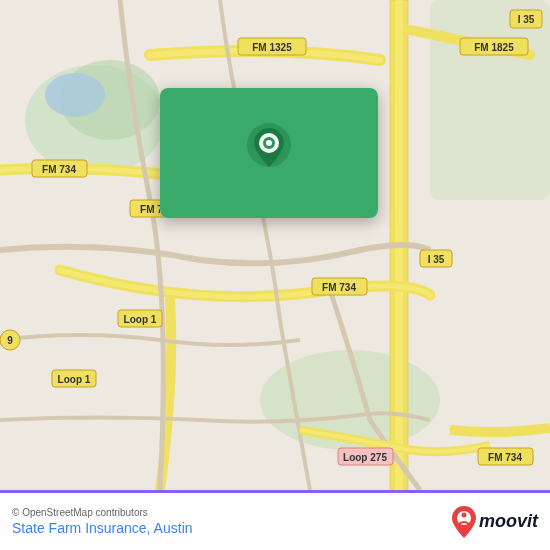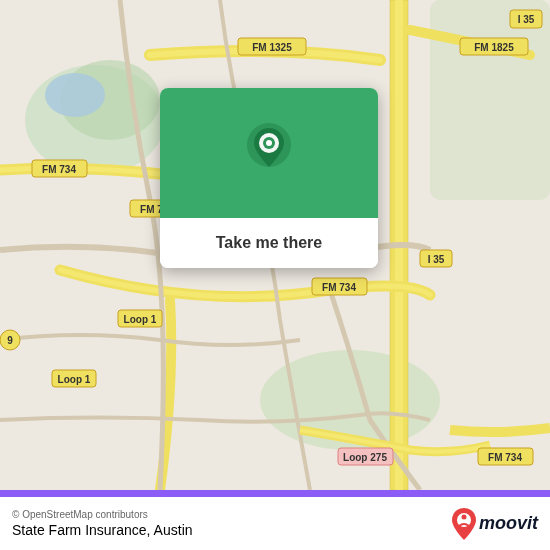--- a/index.html
+++ b/index.html
@@ -25,40 +25,40 @@
       height: 100%;
       position: absolute;
       top: 0; left: 0;
     }
 
     
     #bottom-bar {
       width: 550px;
       height: 60px;
       background: #fff;
-      border-top: 7px solid #8b5cf6;
+      border-top: 3px solid #8b5cf6;
       display: flex;
       align-items: center;
       justify-content: space-between;
       padding: 0 12px;
     }
 
     .bottom-left {
       display: flex;
       flex-direction: column;
     }
 
     .attribution {
       font-size: 10px;
       color: #666;
     }
 
     .location-name {
       font-size: 14px;
-      color: #000000;
+      color: #3b82f6;
       font-weight: 400;
       margin-top: 2px;
     }
 
     
     .moovit-logo {
       display: flex;
       align-items: center;
       gap: 2px;
     }
@@ -203,23 +203,20 @@
     <div class="popup-green-top">
 
       <svg width="50" height="65" viewBox="0 0 50 65">
         <circle cx="25" cy="24" r="22" fill="#2d9558"></circle>
         <path d="M 25 46 Q 10 30 10 22 A 15 15 0 0 1 40 22 Q 40 30 25 46 Z" fill="#1a7a42"></path>
         <circle cx="25" cy="22" r="10" fill="white" opacity="0.95"></circle>
         <circle cx="25" cy="22" r="6" fill="#2d9558"></circle>
         <circle cx="25" cy="22" r="3" fill="white"></circle>
       </svg>
     </div>
-    <div class="popup-bottom">
-      <span class="take-me-there-btn">Take me there</span>
-    </div>
   </div>
 </div>
 
 <div id="bottom-bar">
   <div class="bottom-left">
     <span class="attribution">© OpenStreetMap contributors</span>
     <span class="location-name">State Farm Insurance, Austin</span>
   </div>
 
   <div class="moovit-logo">

